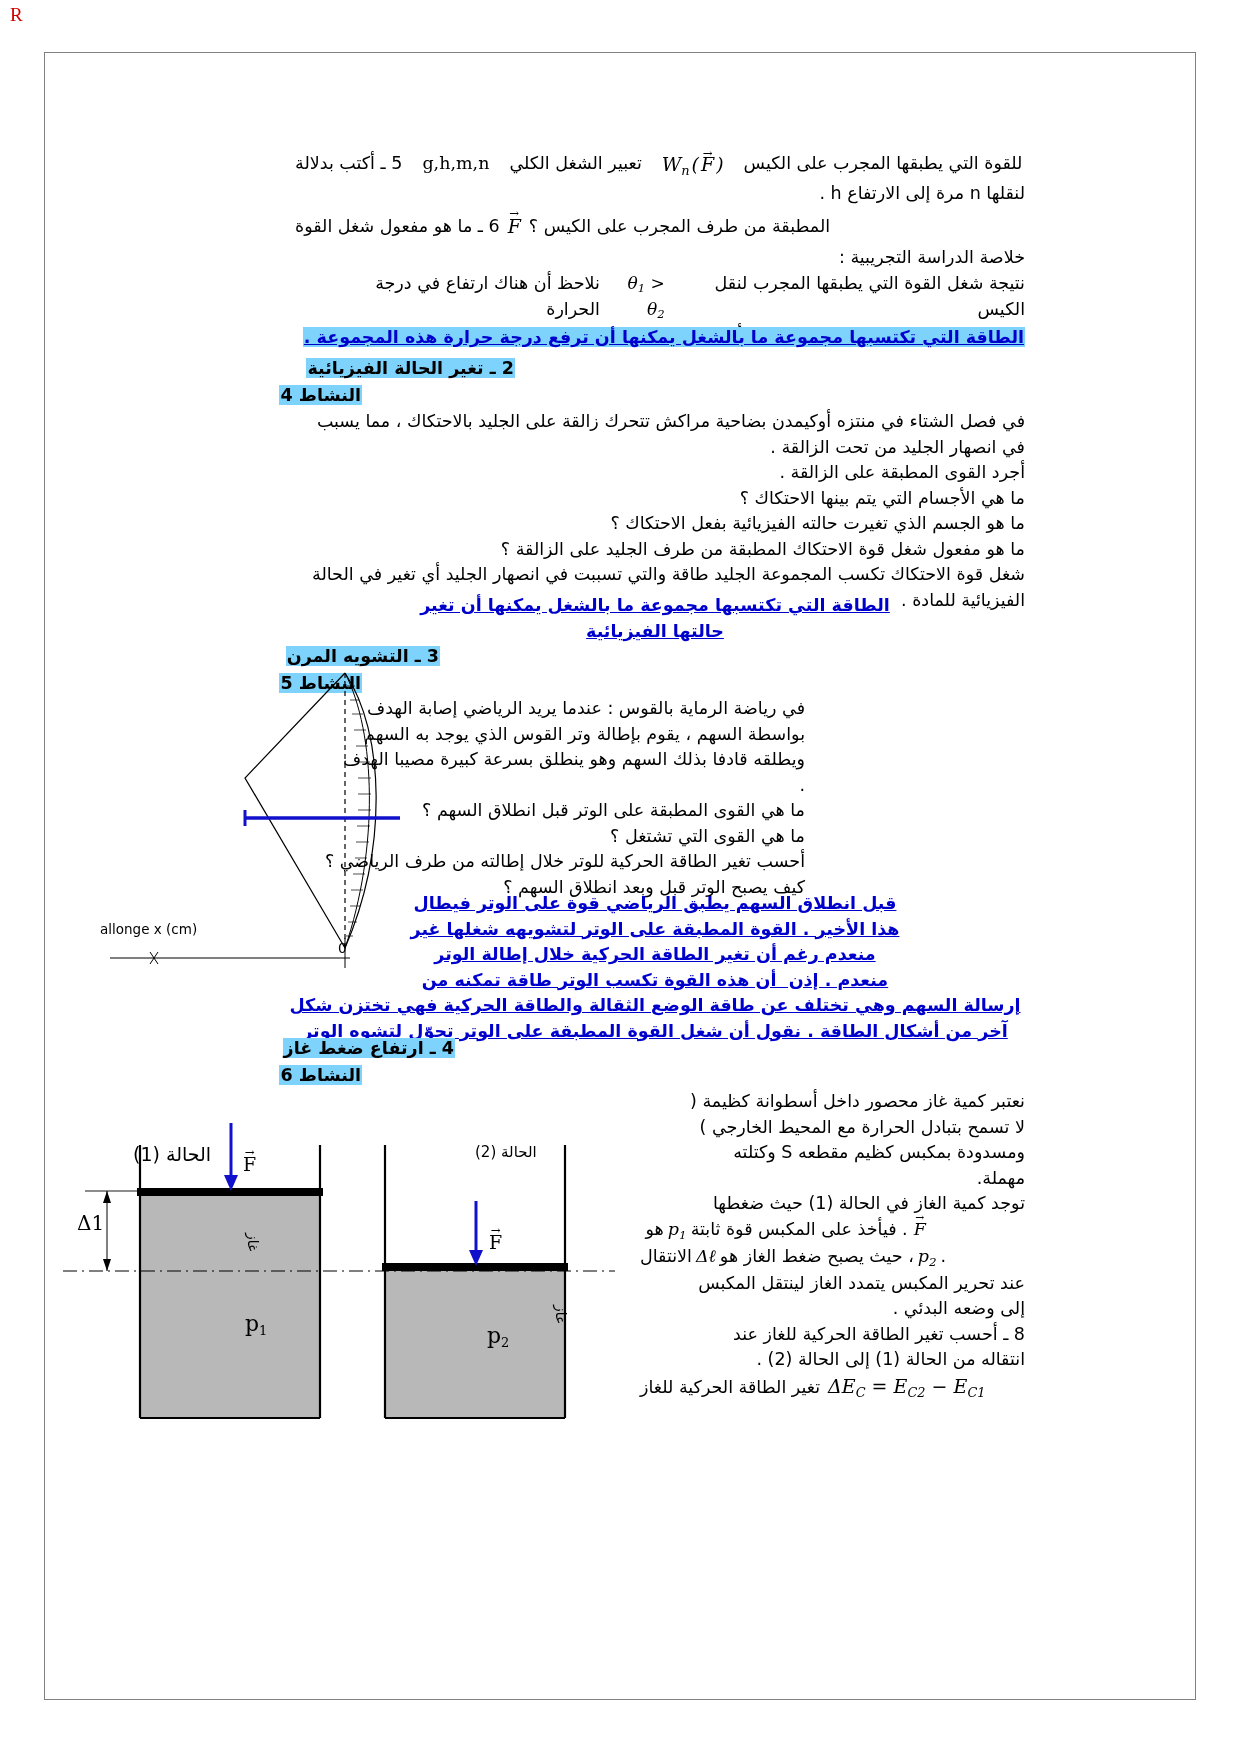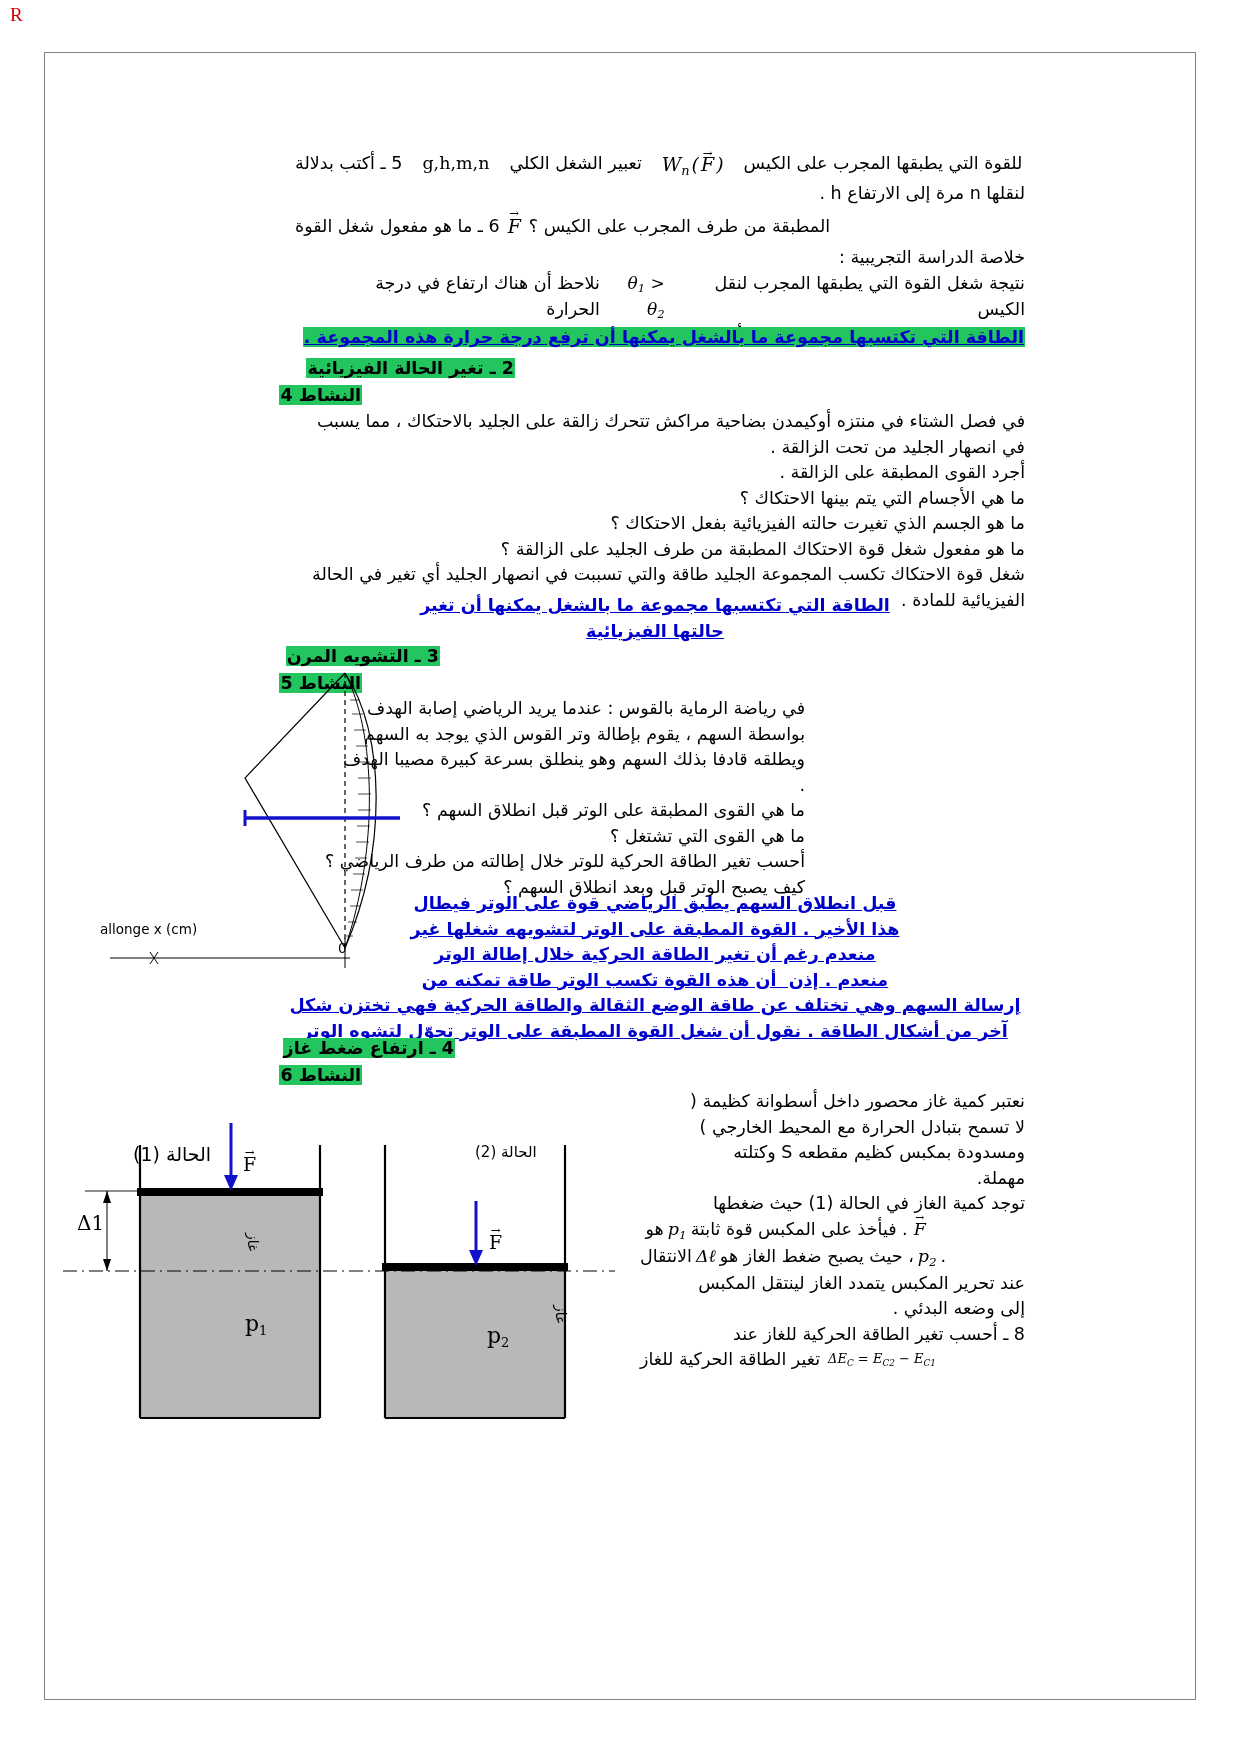--- a/index.html
+++ b/index.html
@@ -40,21 +40,21 @@
     position: absolute;
     direction: rtl;
     text-align: right;
     font-size: 17.5px;
     line-height: 1.46;
     color: #000;
     font-family: "DejaVu Sans", sans-serif;
   }
   .lineblock { white-space: pre-wrap; }
   .hl-yellow {
-    background: #22c55e;
+    background: #7dd3fc;
     font-weight: bold;
     display: inline;
     padding: 0 1px;
   }
   .blue-ul {
     color: #0000cc;
     font-weight: bold;
     text-decoration: underline;
   }
   .sect-head {
@@ -200,23 +200,24 @@
       <div class="lineblock" style="display:flex; flex-direction:row-reverse; align-items:center; justify-content:flex-start; gap:4px;">
         <span>الانتقال</span>
         <span class="formula">Δℓ</span>
         <span>، حيث يصبح ضغط الغاز هو</span>
         <span class="formula">p<sub>2</sub></span>
         <span>.</span>
       </div>
       <div class="lineblock">عند تحرير المكبس يتمدد الغاز لينتقل المكبس</div>
       <div class="lineblock">إلى وضعه البدئي .</div>
       <div class="lineblock">8 ـ أحسب تغير الطاقة الحركية للغاز عند</div>
+      <div class="lineblock">انتقاله من الحالة (1) إلى الحالة (2) .</div>
       <div class="lineblock" style="display:flex; flex-direction:row-reverse; align-items:center; justify-content:flex-start; gap:8px;">
         <span>تغير الطاقة الحركية للغاز</span>
-        <span class="formula" style="font-size:13px;">ΔE<sub>C</sub> = E<sub>C2</sub> − E<sub>C1</sub></span>
+        <span class="formula" style="font-size:19px;">ΔE<sub>C</sub> = E<sub>C2</sub> − E<sub>C1</sub></span>
       </div>
     </div>
 
     <div class="fig" style="left:35px; top:585px; width:320px; height:350px;">
       <svg width="320" height="350" viewBox="0 0 320 350">
 
         <polyline points="265,35 165,140 265,310" fill="none" stroke="#000" stroke-width="1.2"></polyline>
         <line x1="265" y1="35" x2="265" y2="310" stroke="#000" stroke-width="1.2" stroke-dasharray="5,4"></line>
 
         <path d="M265,35 C 305,95 308,210 265,310" fill="none" stroke="#000" stroke-width="1.2"></path>

